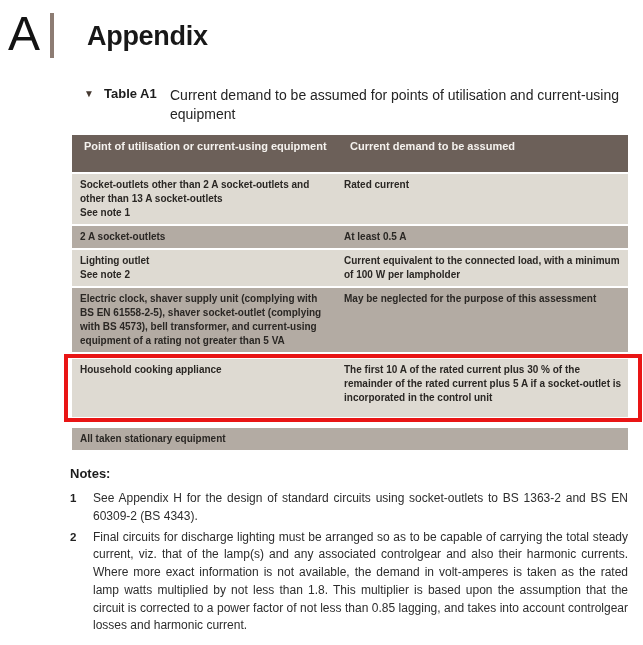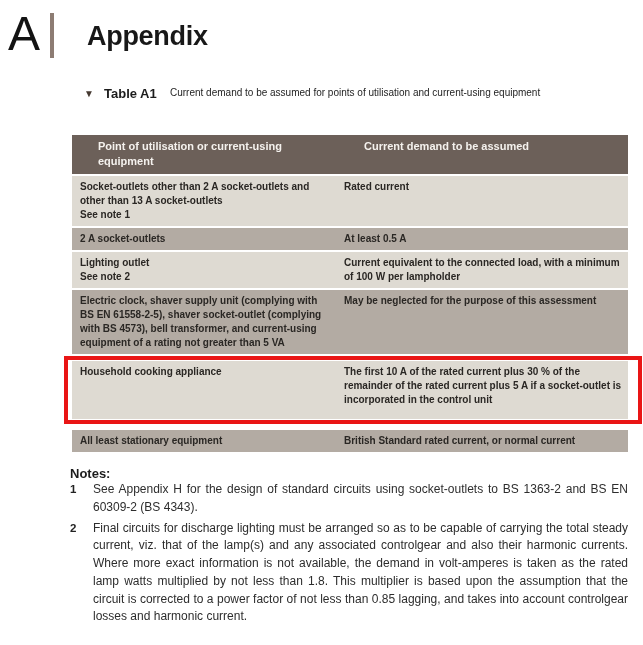--- a/index.html
+++ b/index.html
@@ -36,54 +36,54 @@
   .caption-marker {
     width: 20px; font-size: 10px; color: var(--triangle, #453931);
     padding-top: 2px; flex: 0 0 auto;
   }
   .caption-label {
     width: 66px; flex: 0 0 auto;
     font-size: 13px; font-weight: 700; color: #1c1c1c;
   }
   .caption-text {
     flex: 0 0 auto; width: 450px;
-    font-size: 10px; line-height: 1.36; color: #242424;
+    font-size: 14px; line-height: 1.36; color: #242424;
   }
 
   
   .demand-table {
     position: absolute; left: 72px; top: 135px; width: 556px;
   }
   .t-head {
     display: flex; background: var(--header-bg, #6c6059);
     color: #f5f2ee; font-weight: 700; font-size: 11px; line-height: 1.36;
     min-height: 37px;
   }
-  .t-head .c1, .t-head .c2 { padding: 4px 8px 5px 26px; }
+  .t-head .c1, .t-head .c2 { padding: 4px 8px 5px 12px; }
   .t-row {
     display: flex; margin-top: 2px;
     font-size: 10px; font-weight: 700; line-height: 1.4; color: #2a2724;
   }
   .t-row.light  { background: var(--row-light, #dedad2); }
   .t-row.medium { background: var(--row-medium, #b3aba3); }
   .c1 { width: 266px; flex: 0 0 auto; padding: 4px 10px 4px 8px; white-space: pre-line; }
   .c2 { flex: 1 1 auto; padding: 4px 0 4px 6px; white-space: pre-line; }
   .t-row.highlight { position: relative; margin-top: 7px; margin-bottom: 11px; min-height: 58px; }
   .highlight-frame {
     position: absolute; left: -8px; right: -14px; top: -5px; bottom: -5px;
     border: 4px solid var(--highlight, #e91515);
     pointer-events: none;
   }
 
   
   .notes {
     position: absolute; left: 70px; top: 466px; width: 558px;
   }
   .notes-heading {
-    font-size: 13px; font-weight: 700; color: #1c1c1c; 
+    font-size: 13px; font-weight: 700; color: #1c1c1c; margin-bottom: 9px;
   }
   .note-item { display: flex; margin-bottom: 3px; }
   .note-num {
     width: 23px; flex: 0 0 auto;
     font-size: 11.5px; font-weight: 700; color: #222; line-height: 1.45;
   }
   .note-text {
     flex: 1 1 auto;
     font-size: 12px; line-height: 1.48; color: #2d2d2d;
     text-align: justify;
@@ -132,22 +132,21 @@
       <div class="c2">May be neglected for the purpose of this assessment</div>
     </div>
 
     <div class="t-row light highlight">
       <div class="highlight-frame"></div>
       <div class="c1">Household cooking appliance</div>
       <div class="c2">The first 10 A of the rated current plus 30 % of the remainder of the rated current plus 5 A if a socket-outlet is incorporated in the control unit</div>
     </div>
 
     <div class="t-row medium">
-      <div class="c1">All least stationary equipment</div>
-      <div class="c2">British Standard rated current, or normal current</div>
+      <div class="c1">All taken stationary equipment</div>
     </div>
   </div>
 
   <div class="notes">
     <div class="notes-heading">Notes:</div>
 
     <div class="note-item">
       <div class="note-num">1</div>
       <div class="note-text">See Appendix H for the design of standard circuits using socket-outlets to BS 1363-2 and BS EN 60309-2 (BS 4343).</div>
     </div>

